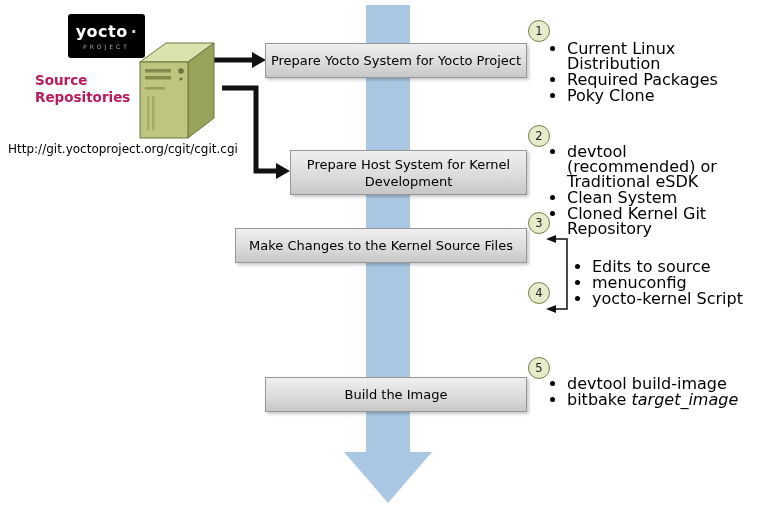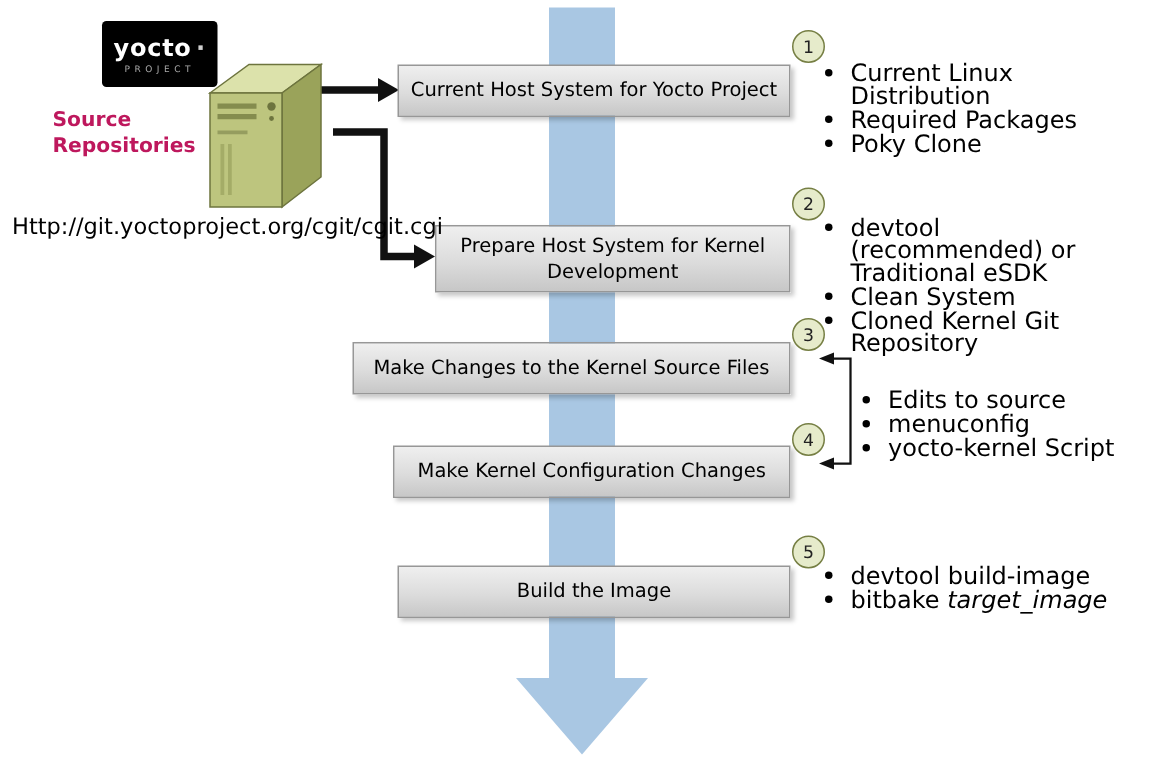--- a/index.html
+++ b/index.html
@@ -25,21 +25,21 @@
 
   
   .server-svg { position: absolute; left: 136px; top: 36px; z-index: 2; }
 
   .src-label {
     position: absolute; left: 35px; top: 72px; z-index: 2;
     font-size: 13.5px; font-weight: bold; color: #be185d; line-height: 17px;
   }
   .src-url {
     position: absolute; left: 8px; top: 142px; z-index: 2;
-    font-size: 15px; color: #000;
+    font-size: 12px; color: #000;
   }
 
   
   .box {
     position: absolute; z-index: 1;
     background: linear-gradient(180deg, #efefef 0%, #dcdcdc 55%, #c7c7c7 100%);
     border: 1px solid #979797;
     box-shadow: 2px 2px 3px rgba(0,0,0,0.22);
     display: flex; align-items: center; justify-content: center;
     font-size: 13px; color: #000; text-align: center; line-height: 17px;
@@ -104,24 +104,23 @@
     <rect x="11" y="60" width="2.5" height="34" fill="#a4ac67"></rect>
     <rect x="16" y="60" width="2.5" height="34" fill="#a4ac67"></rect>
   </svg>
 
   <div class="src-label">
     <div>Source</div>
     <div>Repositories</div>
   </div>
   <div class="src-url">Http://git.yoctoproject.org/cgit/cgit.cgi</div>
 
-  <div class="box nowrap" style="left:265px; top:43px; width:260px; height:33px">Current Host System for Yocto Project</div>
+  <div class="box nowrap" style="left:265px; top:43px; width:260px; height:33px">Prepare Yocto System for Yocto Project</div>
   <div class="box" style="left:290px; top:150px; width:235px; height:43px">Prepare Host System for Kernel Development</div>
   <div class="box nowrap" style="left:235px; top:228px; width:290px; height:33px">Make Changes to the Kernel Source Files</div>
-  <div class="box nowrap" style="left:262px; top:297px; width:263px; height:33px">Make Kernel Configuration Changes</div>
   <div class="box nowrap" style="left:265px; top:377px; width:260px; height:33px">Build the Image</div>
 
   <div class="circle" style="left:528px; top:20px">1</div>
   <div class="circle" style="left:528px; top:125px">2</div>
   <div class="circle" style="left:528px; top:212px">3</div>
   <div class="circle" style="left:528px; top:282px">4</div>
   <div class="circle" style="left:528px; top:357px">5</div>
 
   <ul class="bullets" style="left:553px; top:41px; width:195px">
     <li>Current Linux Distribution</li>

